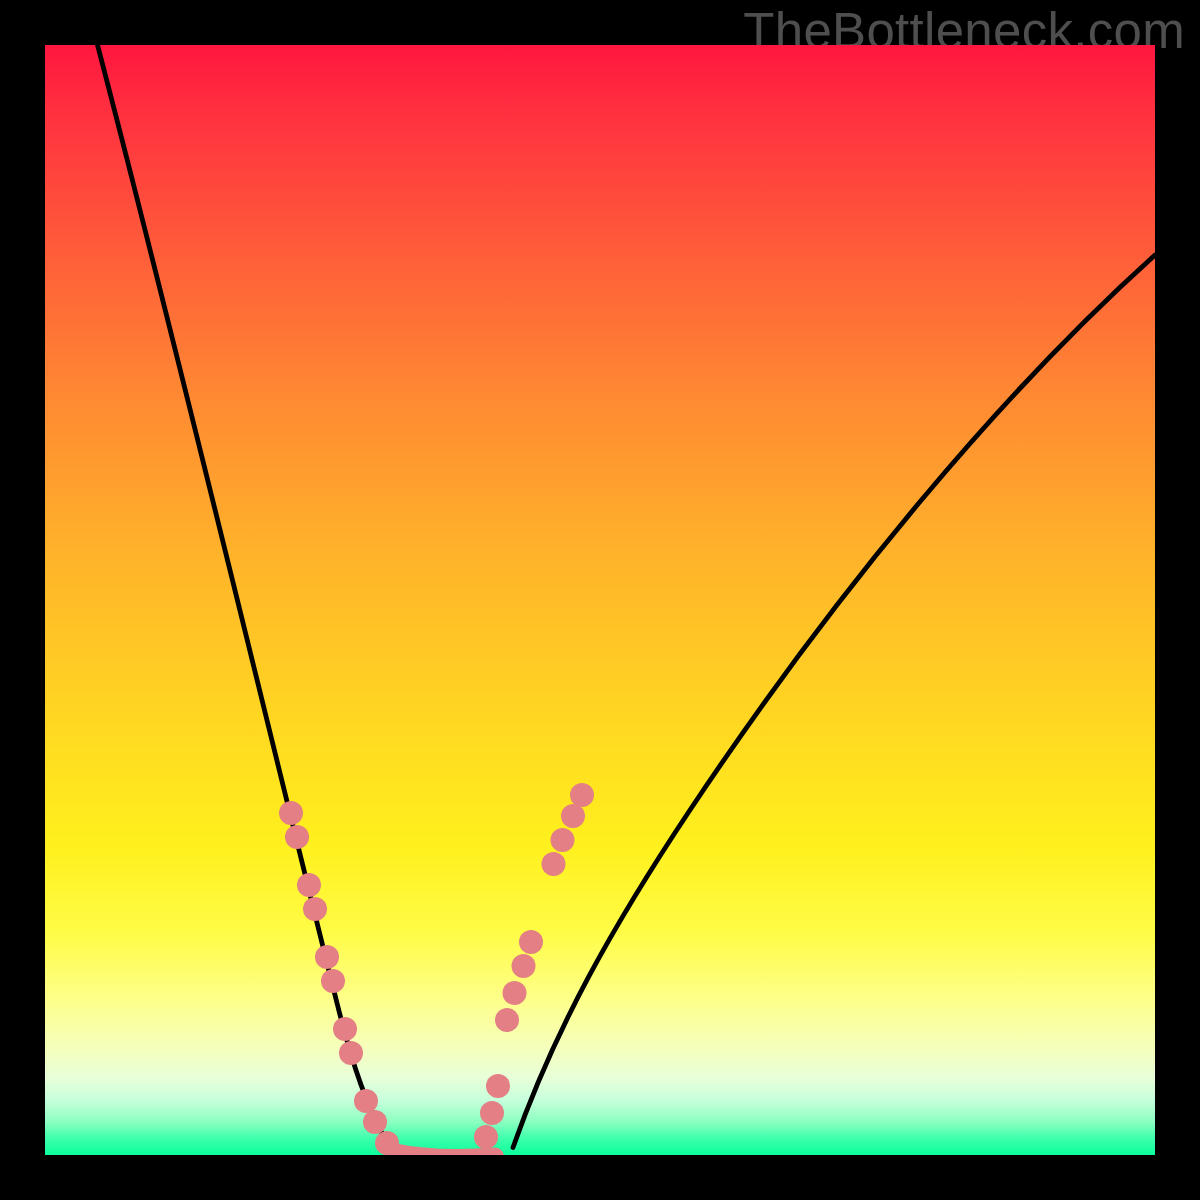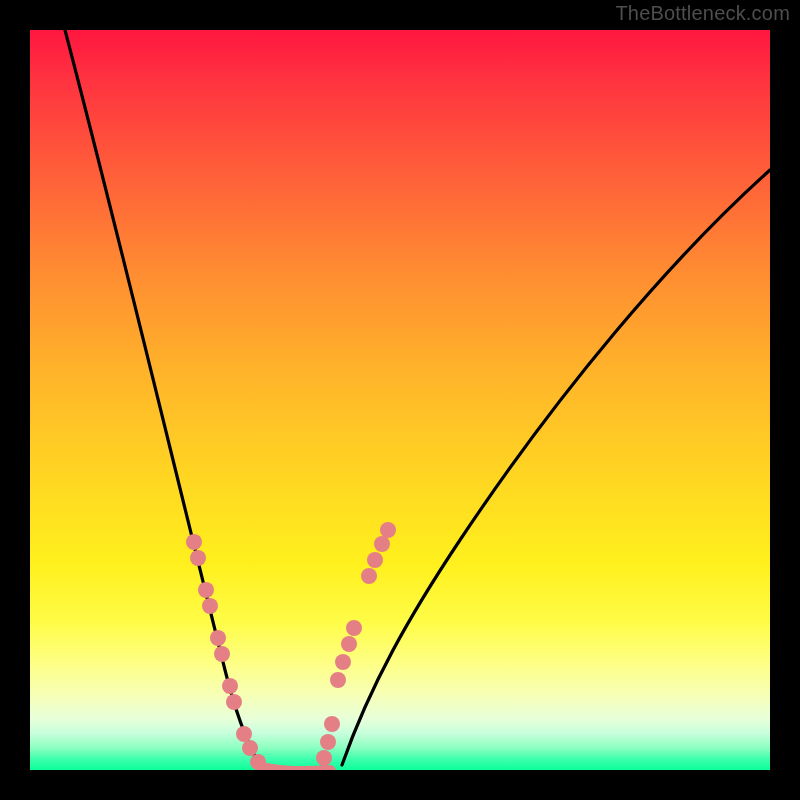--- a/index.html
+++ b/index.html
@@ -39,21 +39,21 @@
       #8cffc0 97%,
       #3effad 98.5%,
       #0cff9a 100%
     );
   }
   .watermark {
     position: absolute;
     top: 2px;
     right: 10px;
     color: #4e4e4e;
-    font-size: 20px;
+    font-size: 34px;
     font-weight: 400;
     letter-spacing: 0.2px;
     user-select: none;
   }
   svg {
     position: absolute;
     left: 0; top: 0;
   }
 </style>
 </head>

